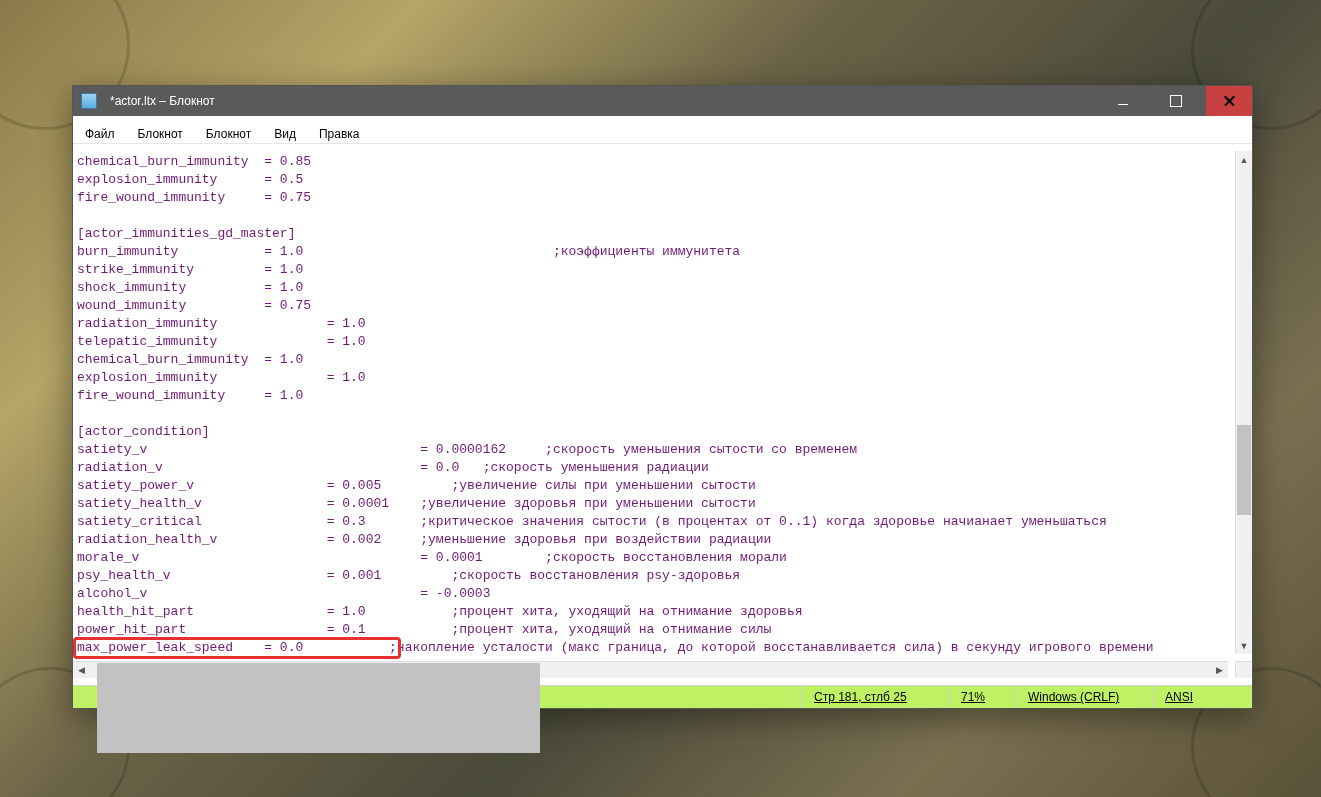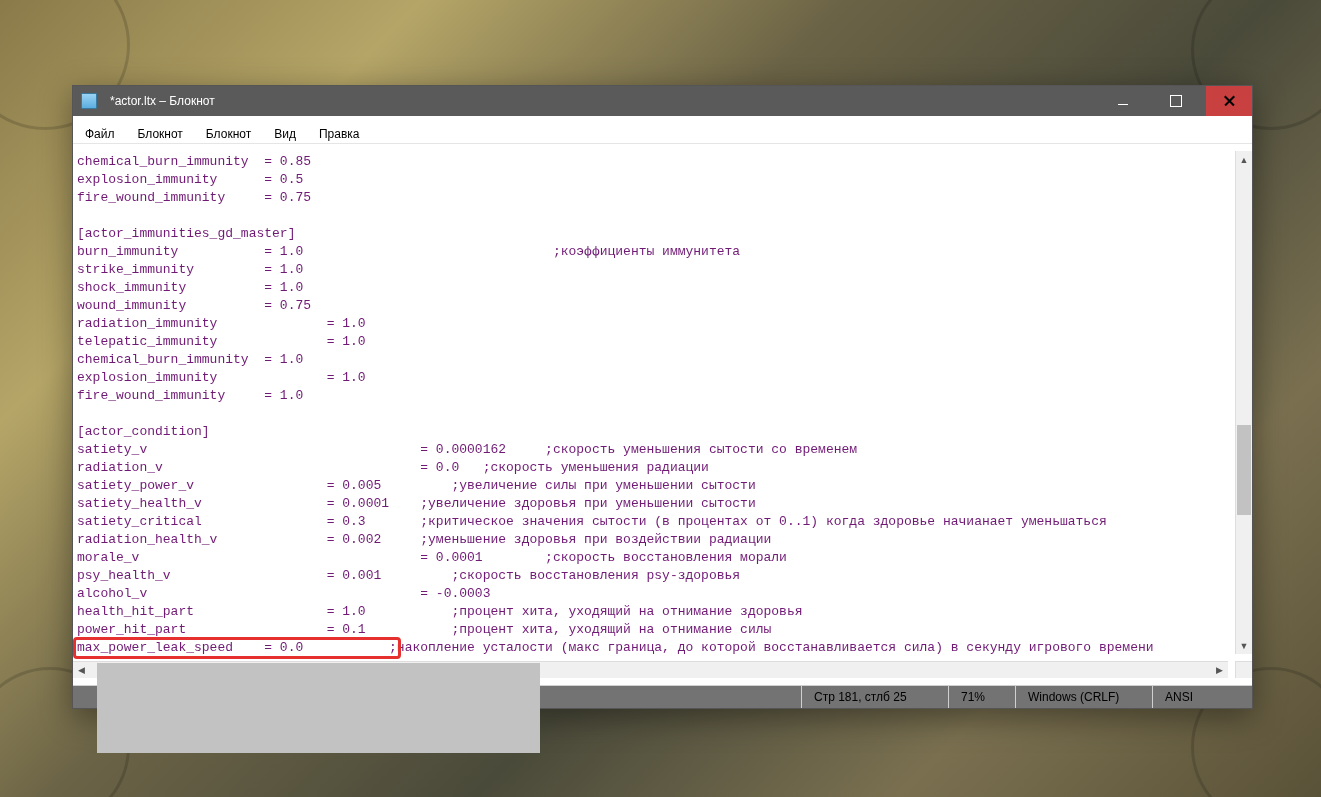--- a/index.html
+++ b/index.html
@@ -143,25 +143,26 @@
   .hscroll-row {
     display: flex;
   }
   .hscroll-row .hscroll { flex: 1; }
   .corner {
     width: 17px; height: 17px; background: #f0f0f0;
     border-left: 1px solid #ddd; border-top: 1px solid #ddd;
   }
   .statusbar {
     height: 23px;
-    background: #737373;
+    background: #bef264;
     border-top: 1px solid #d0d0d0;
     display: flex;
     font-size: 12px;
     align-items: stretch;
+    text-decoration: underline;
   }
   .status-spacer { flex: 1; }
   .status-cell {
     border-left: 1px solid #d0d0d0;
     padding: 0 12px;
     display: flex;
     align-items: center;
     min-width: 60px;
   }
   .highlight-box {

